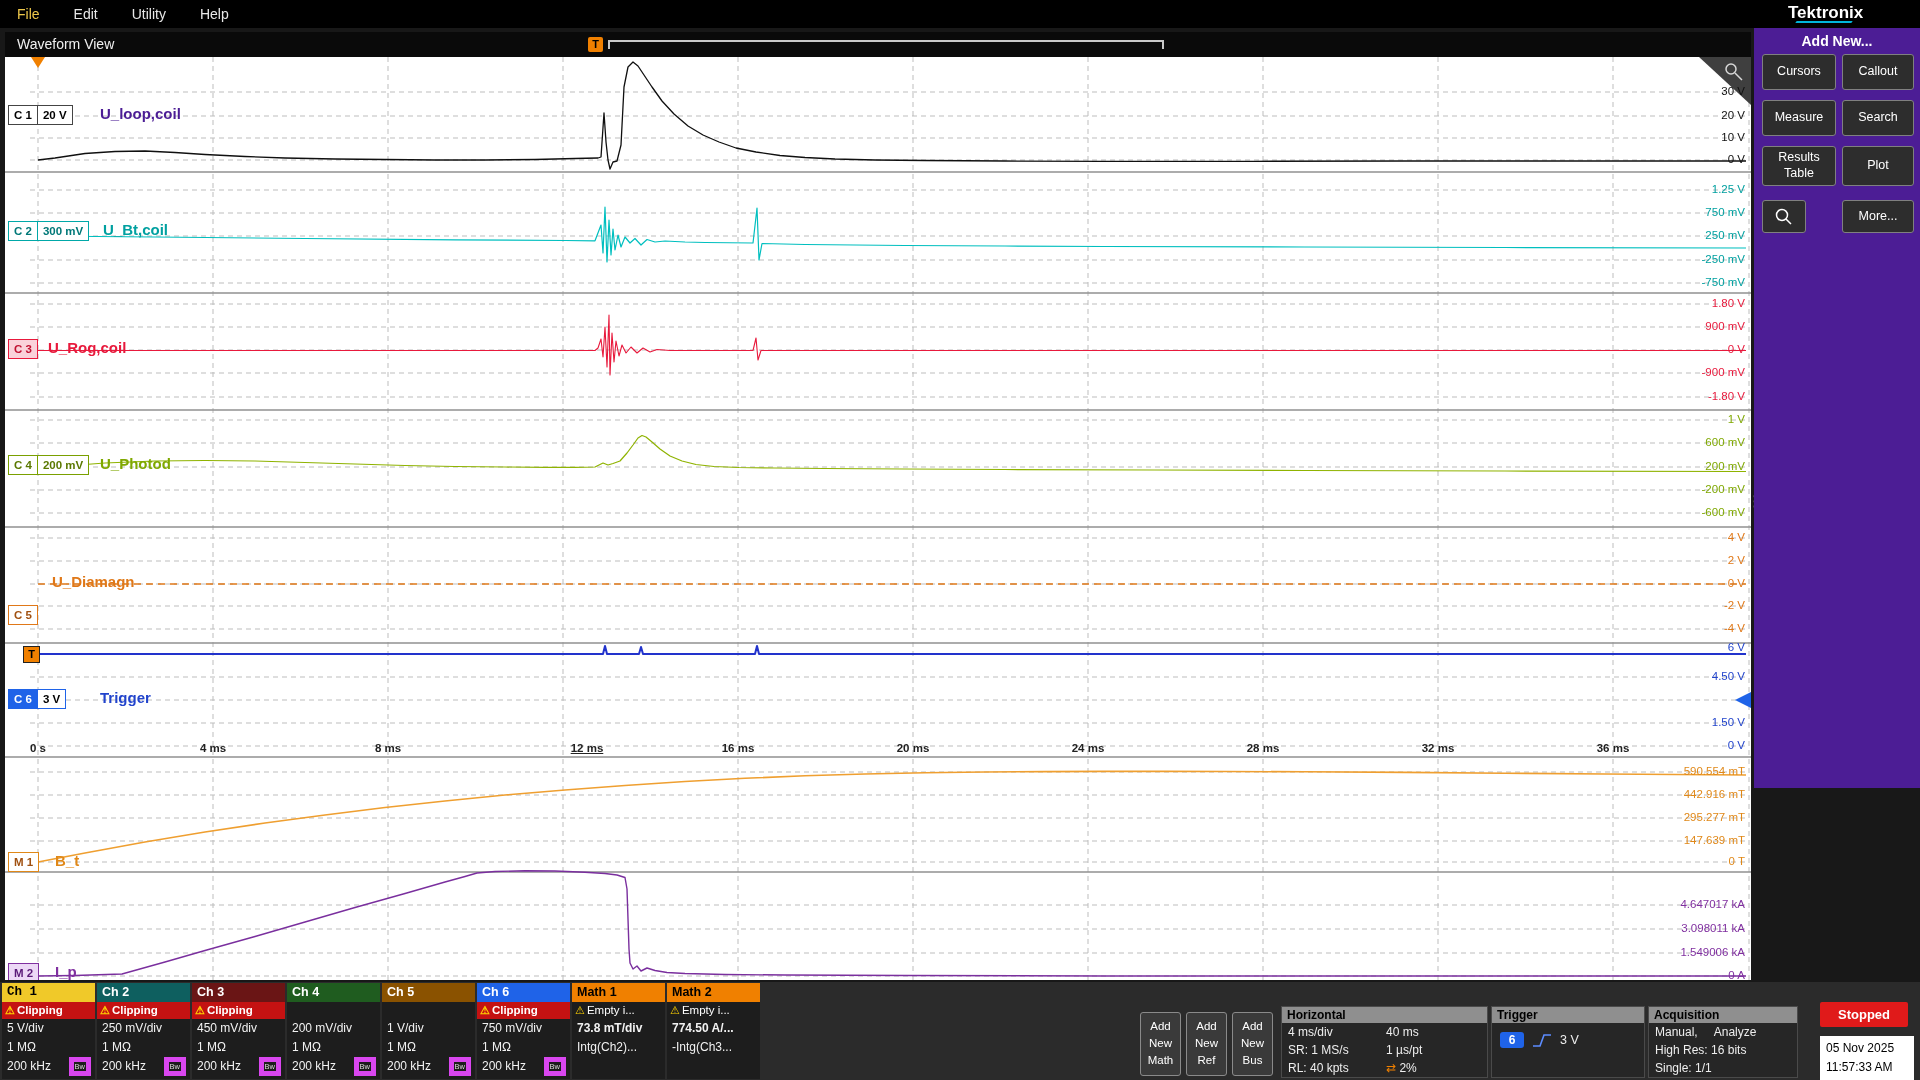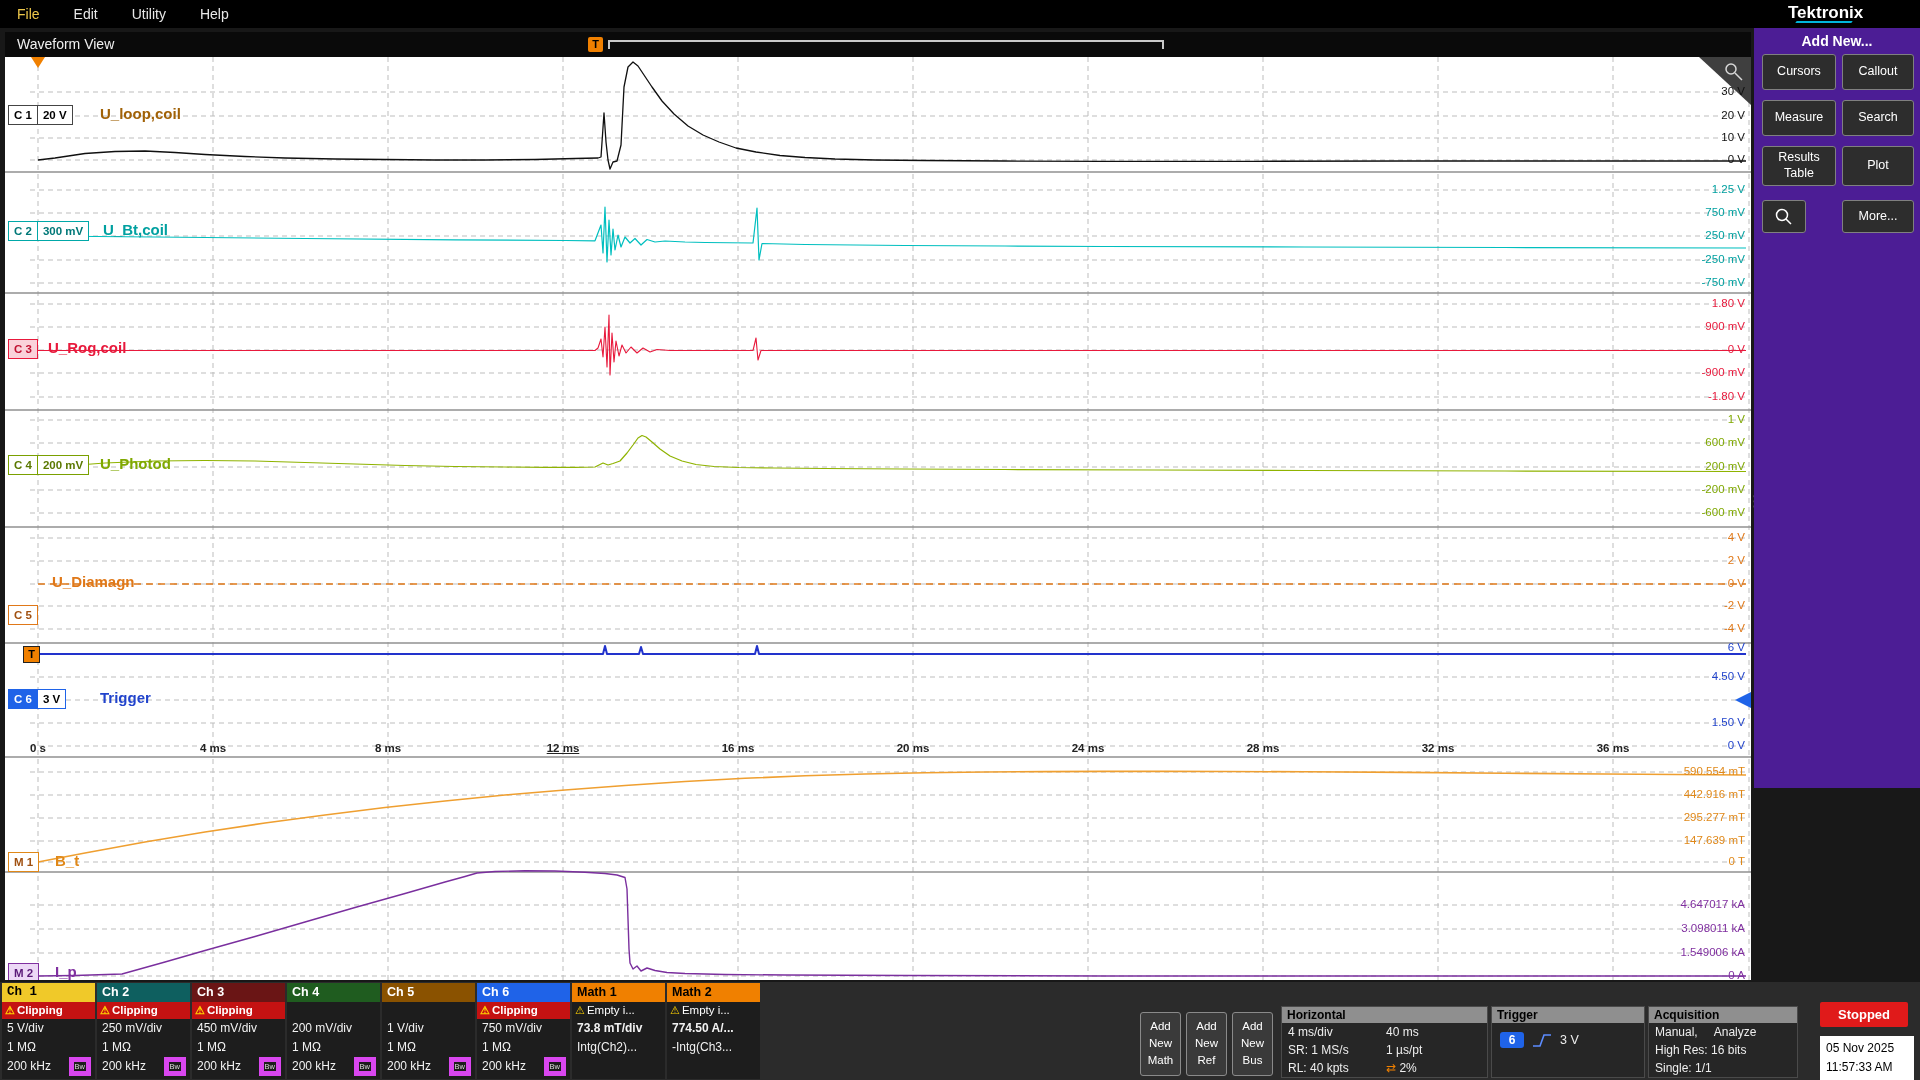--- a/index.html
+++ b/index.html
@@ -177,21 +177,21 @@
     <div class="scale-label" style="top: 754px; color: rgb(224, 136, 24);">295.277 mT</div>
     <div class="scale-label" style="top: 777px; color: rgb(224, 136, 24);">147.639 mT</div>
     <div class="scale-label" style="top: 798px; color: rgb(224, 136, 24);">0 T</div>
     <div class="scale-label" style="top: 841px; color: rgb(128, 48, 160);">4.647017 kA</div>
     <div class="scale-label" style="top: 865px; color: rgb(128, 48, 160);">3.098011 kA</div>
     <div class="scale-label" style="top: 889px; color: rgb(128, 48, 160);">1.549006 kA</div>
     <div class="scale-label" style="top: 912px; color: rgb(128, 48, 160);">0 A</div>
     <div class="time-label" style="left: 11px; top: 685px;">0 s</div>
     <div class="time-label" style="left: 186px; top: 685px;">4 ms</div>
     <div class="time-label" style="left: 361px; top: 685px;">8 ms</div>
-    <div class="time-label" style="left: 536px; top: 685px; text-decoration: underline;">12 ms</div>
+    <div class="time-label" style="left: 560px; top: 685px; text-decoration: underline;">12 ms</div>
     <div class="time-label" style="left: 711px; top: 685px;">16 ms</div>
     <div class="time-label" style="left: 886px; top: 685px;">20 ms</div>
     <div class="time-label" style="left: 1061px; top: 685px;">24 ms</div>
     <div class="time-label" style="left: 1236px; top: 685px;">28 ms</div>
     <div class="time-label" style="left: 1411px; top: 685px;">32 ms</div>
     <div class="time-label" style="left: 1586px; top: 685px;">36 ms</div>
     <div class="ch-badge" style="top: 48px;">
       <span style="border-color: rgb(68, 68, 68); background: rgb(255, 255, 255); color: rgb(0, 0, 0);">C 1</span>
       <span style="border-color: rgb(68, 68, 68); background: rgb(255, 255, 255); color: rgb(0, 0, 0);">20 V</span>
     </div>
@@ -212,21 +212,21 @@
     <div class="ch-badge" style="top: 632px;">
       <span style="border-color: rgb(31, 99, 232); background: rgb(31, 99, 232); color: rgb(255, 255, 255);">C 6</span>
       <span style="border-color: rgb(31, 99, 232); background: rgb(255, 255, 255); color: rgb(0, 0, 0);">3 V</span>
     </div>
     <div class="ch-badge" style="top: 795px;">
       <span style="border-color: rgb(224, 136, 24); background: rgb(255, 255, 255); color: rgb(160, 80, 16);">M 1</span>
     </div>
     <div class="ch-badge" style="top: 906px;">
       <span style="border-color: rgb(128, 48, 160); background: rgb(236, 216, 246); color: rgb(90, 26, 120);">M 2</span>
     </div>
-    <div class="ch-name" style="left: 95px; top: 48px; color: #a16207;">U_loop,coil</div>
+    <div class="ch-name" style="left: 95px; top: 48px; color: #4c1d95;">U_loop,coil</div>
     <div class="ch-name" style="left: 98px; top: 164px; color: rgb(0, 160, 160);">U_Bt,coil</div>
     <div class="ch-name" style="left: 43px; top: 282px; color: rgb(232, 25, 60);">U_Rog,coil</div>
     <div class="ch-name" style="left: 95px; top: 398px; color: rgb(127, 168, 0);">U_Photod</div>
     <div class="ch-name" style="left: 47px; top: 516px; color: rgb(224, 120, 24);">U_Diamagn</div>
     <div class="ch-name" style="left: 95px; top: 632px; color: rgb(34, 68, 204);">Trigger</div>
     <div class="ch-name" style="left: 50px; top: 795px; color: rgb(224, 136, 24);">B_t</div>
     <div class="ch-name" style="left: 50px; top: 906px; color: rgb(128, 48, 160);">I_p</div>
   </div>
 <div id="divider-dots">⋮⋮</div>
 

